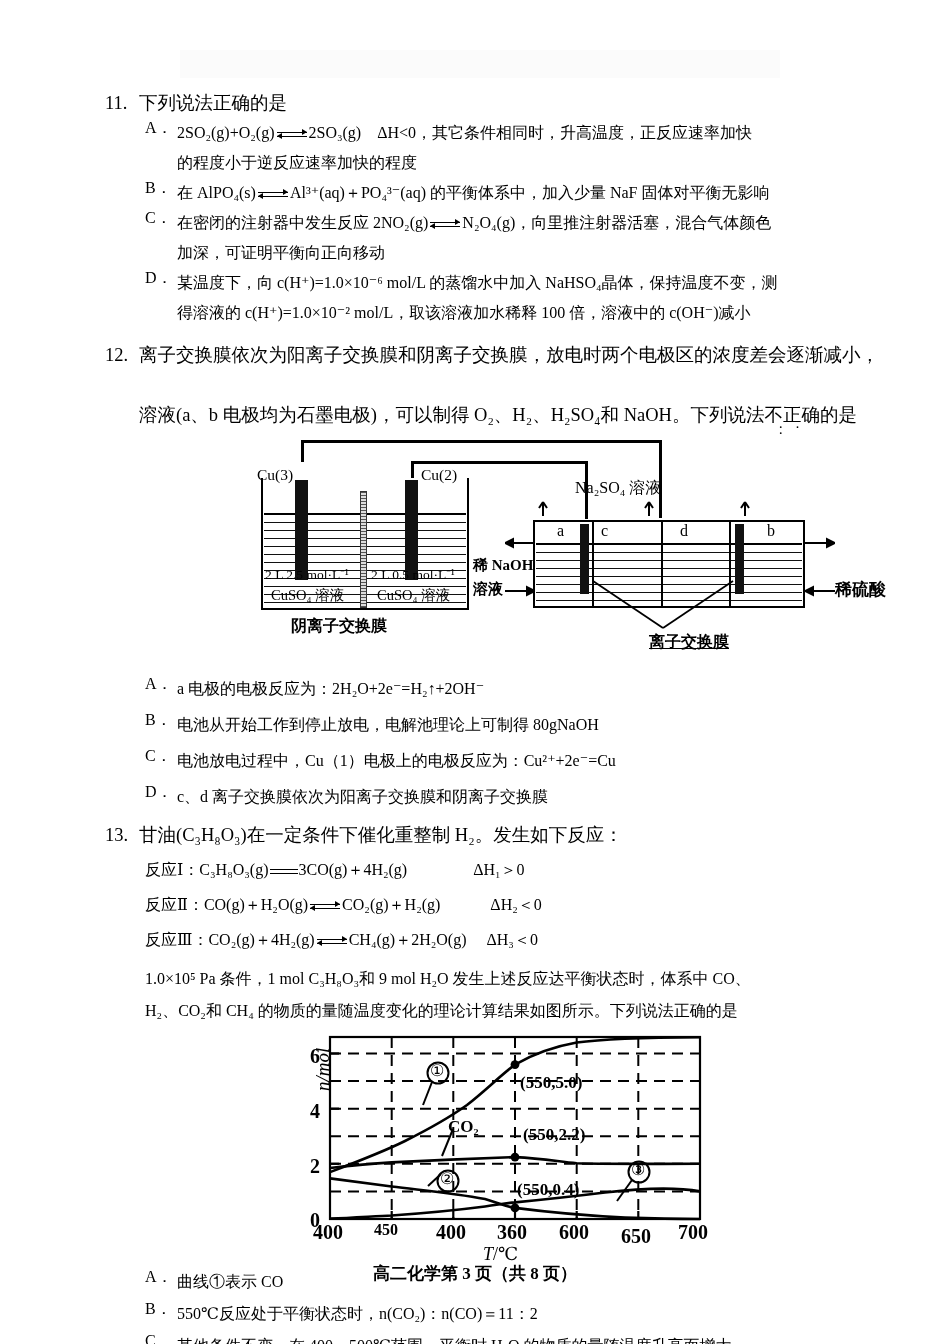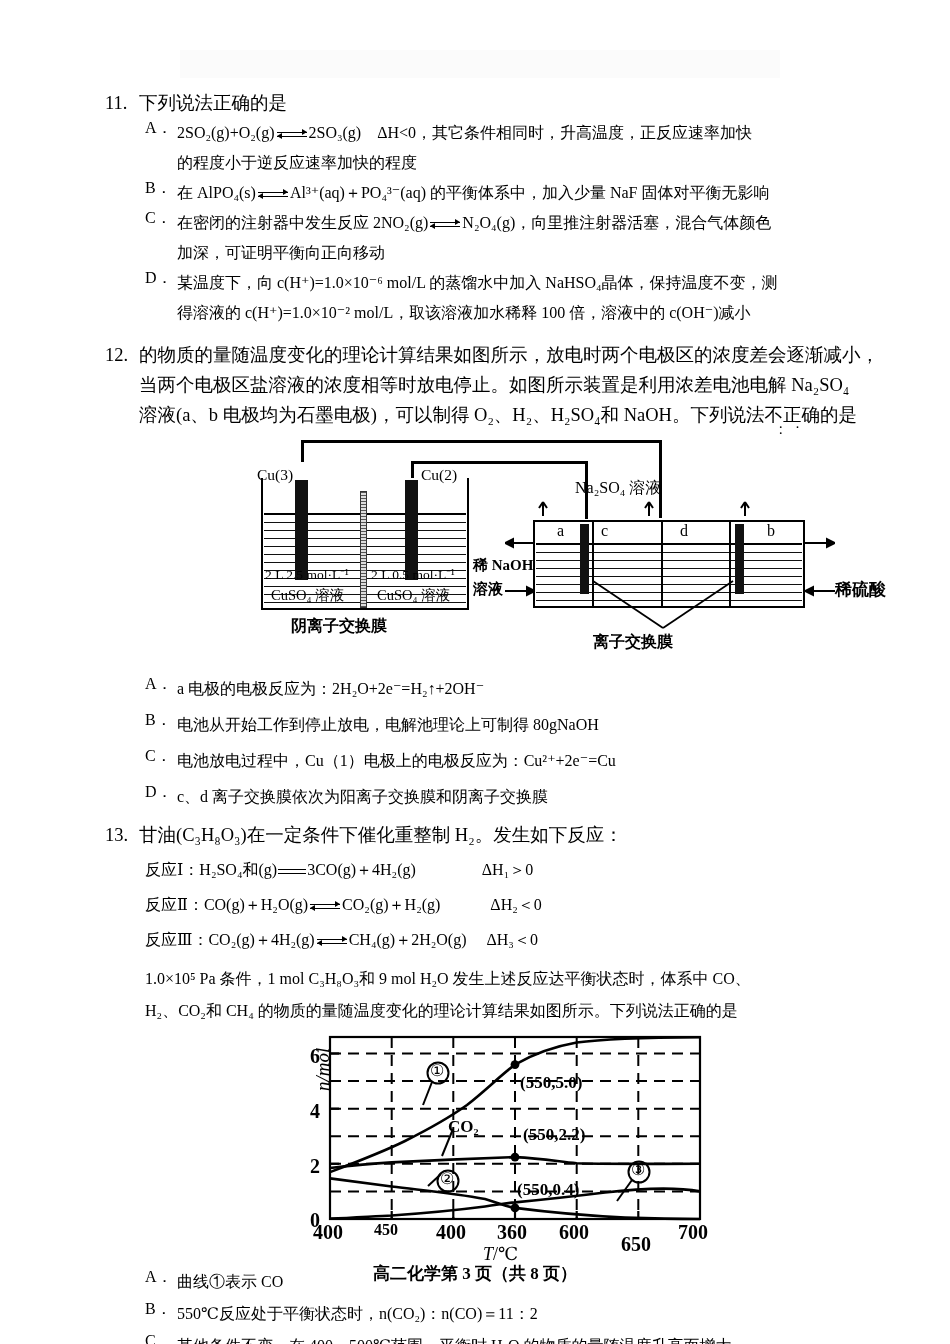--- a/index.html
+++ b/index.html
@@ -124,22 +124,22 @@
           <span>某温度下，向 c(H⁺)=1.0×10⁻⁶ mol/L 的蒸馏水中加入 NaHSO₄晶体，保持温度不变，测</span><br>
           <span>得溶液的 c(H⁺)=1.0×10⁻² mol/L，取该溶液加水稀释 100 倍，溶液中的 c(OH⁻)减小</span>
         </span>
       </div>
     </div>
 
     <div class="qblock" style="margin-top:12px;">
       <div class="qline">
         <span class="qnum">12.</span>
         <span class="qbody">
-          <span>的物质的量随温度变化的理论计算结果如图所示，放电时两个电极区的浓度差会逐渐减小，</span><br>
-          <span>当两个电极区盐溶液的浓度相等时放电停止。如图所示装置是利用浓差电池电解 Na₂SO₄</span><br>
+          <span>离子交换膜依次为阳离子交换膜和阴离子交换膜，放电时两个电极区的浓度差会逐渐减小，</span><br>
+          <br>
           <span>溶液(a、b 电极均为石墨电极)，可以制得 O₂、H₂、H₂SO₄和 NaOH。下列说法</span><span class="dots">不正确</span><span>的是</span>
         </span>
       </div>
 
       <div class="diagram">
 
         <div class="wire" style="left:196px; top:4px; width:360px; height:2.5px;"></div>
         <div class="wire" style="left:196px; top:4px; width:2.5px; height:22px;"></div>
         <div class="wire" style="left:554px; top:4px; width:2.5px; height:78px;"></div>
         <div class="wire" style="left:306px; top:25px; width:176px; height:2.5px;"></div>
@@ -221,21 +221,21 @@
         <div class="dgcn" style="left:368px; top:120px; font-size:15px;">稀 NaOH</div>
         <div class="dgcn" style="left:368px; top:144px; font-size:15px;">溶液</div>
         <div class="dgcn" style="left:730px; top:142px; font-size:17px;">稀硫酸</div>
 
         <svg style="position:absolute; left:480px; top:140px;" width="160" height="58">
           <g stroke="#000" stroke-width="1.8" fill="none">
             <path d="M8,5 L78,52"></path>
             <path d="M148,5 L78,52"></path>
           </g>
         </svg>
-        <div class="dgcn" style="left:488px; top:196px;">离子交换膜</div>
+        <div class="dgcn" style="left:544px; top:196px;text-decoration:underline;">离子交换膜</div>
       </div>
 
       <div class="optrow" style="margin-top:6px;">
         <span class="optmark">A．</span>
         <span class="opttext">a 电极的电极反应为：2H₂O+2e⁻=H₂↑+2OH⁻</span>
       </div>
       <div class="optrow" style="margin-top:6px;">
         <span class="optmark">B．</span>
         <span class="opttext">电池从开始工作到停止放电，电解池理论上可制得 80gNaOH</span>
       </div>
@@ -250,21 +250,21 @@
     </div>
 
     <div class="qblock" style="margin-top:8px;">
       <div class="qline">
         <span class="qnum">13.</span>
         <span class="qbody">甘油(C₃H₈O₃)在一定条件下催化重整制 H₂。发生如下反应：</span>
       </div>
 
       <div class="optrow" style="margin-top:5px;">
         <span class="opttext">
-          <span>反应Ⅰ：</span><span>H₂SO₄和(g)</span><span class="eqdbl"></span><span>3CO(g)＋4H₂(g)</span>
+          <span>反应Ⅰ：</span><span>C₃H₈O₃(g)</span><span class="eqdbl"></span><span>3CO(g)＋4H₂(g)</span>
           <span style="display:inline-block;width:62px;"></span><span>ΔH₁＞0</span>
         </span>
       </div>
       <div class="optrow" style="margin-top:5px;">
         <span class="opttext">
           <span>反应Ⅱ：</span><span>CO(g)＋H₂O(g)</span><span class="eqarrow"><i class="r"></i><i class="l"></i></span><span>CO₂(g)＋H₂(g)</span>
           <span style="display:inline-block;width:46px;"></span><span>ΔH₂＜0</span>
         </span>
       </div>
       <div class="optrow" style="margin-top:5px;">
@@ -354,21 +354,21 @@
         <div class="axlabel" style="left:205px; top:126px; font-weight:700; font-size:20px;">2</div>
         <div class="axlabel" style="left:205px; top:180px; font-weight:700; font-size:20px;">0</div>
 
         <div class="axlabel" style="left:207px; top:62px; font-style:italic; font-size:19px; transform:rotate(-90deg); transform-origin:left top; white-space:nowrap;">n/mol</div>
 
         <div class="axlabel" style="left:208px; top:192px; font-weight:700; font-size:20px;">400</div>
         <div class="axlabel" style="left:269px; top:192px; font-weight:700; font-size:16px;">450</div>
         <div class="axlabel" style="left:331px; top:192px; font-weight:700; font-size:20px;">400</div>
         <div class="axlabel" style="left:392px; top:192px; font-weight:700; font-size:20px;">360</div>
         <div class="axlabel" style="left:454px; top:192px; font-weight:700; font-size:20px;">600</div>
-        <div class="axlabel" style="left:516px; top:204px; font-weight:700; font-size:20px;">650</div>
+        <div class="axlabel" style="left:516px; top:196px; font-weight:700; font-size:20px;">650</div>
         <div class="axlabel" style="left:573px; top:192px; font-weight:700; font-size:20px;">700</div>
 
         <div class="axlabel" style="left:378px; top:214px; font-size:18px;"><i>T</i>/℃</div>
 
         <div class="axlabel" style="left:325px; top:32px; font-size:16px;">①</div>
         <div class="axlabel" style="left:335px; top:140px; font-size:16px;">②</div>
         <div class="axlabel" style="left:526px; top:131px; font-size:16px;">③</div>
         <div class="axlabel" style="left:343px; top:88px; font-size:17px; font-weight:700;">CO₂</div>
 
         <div class="axlabel" style="left:415px; top:44px; font-size:17px; font-weight:700;">(550,5.0)</div>

